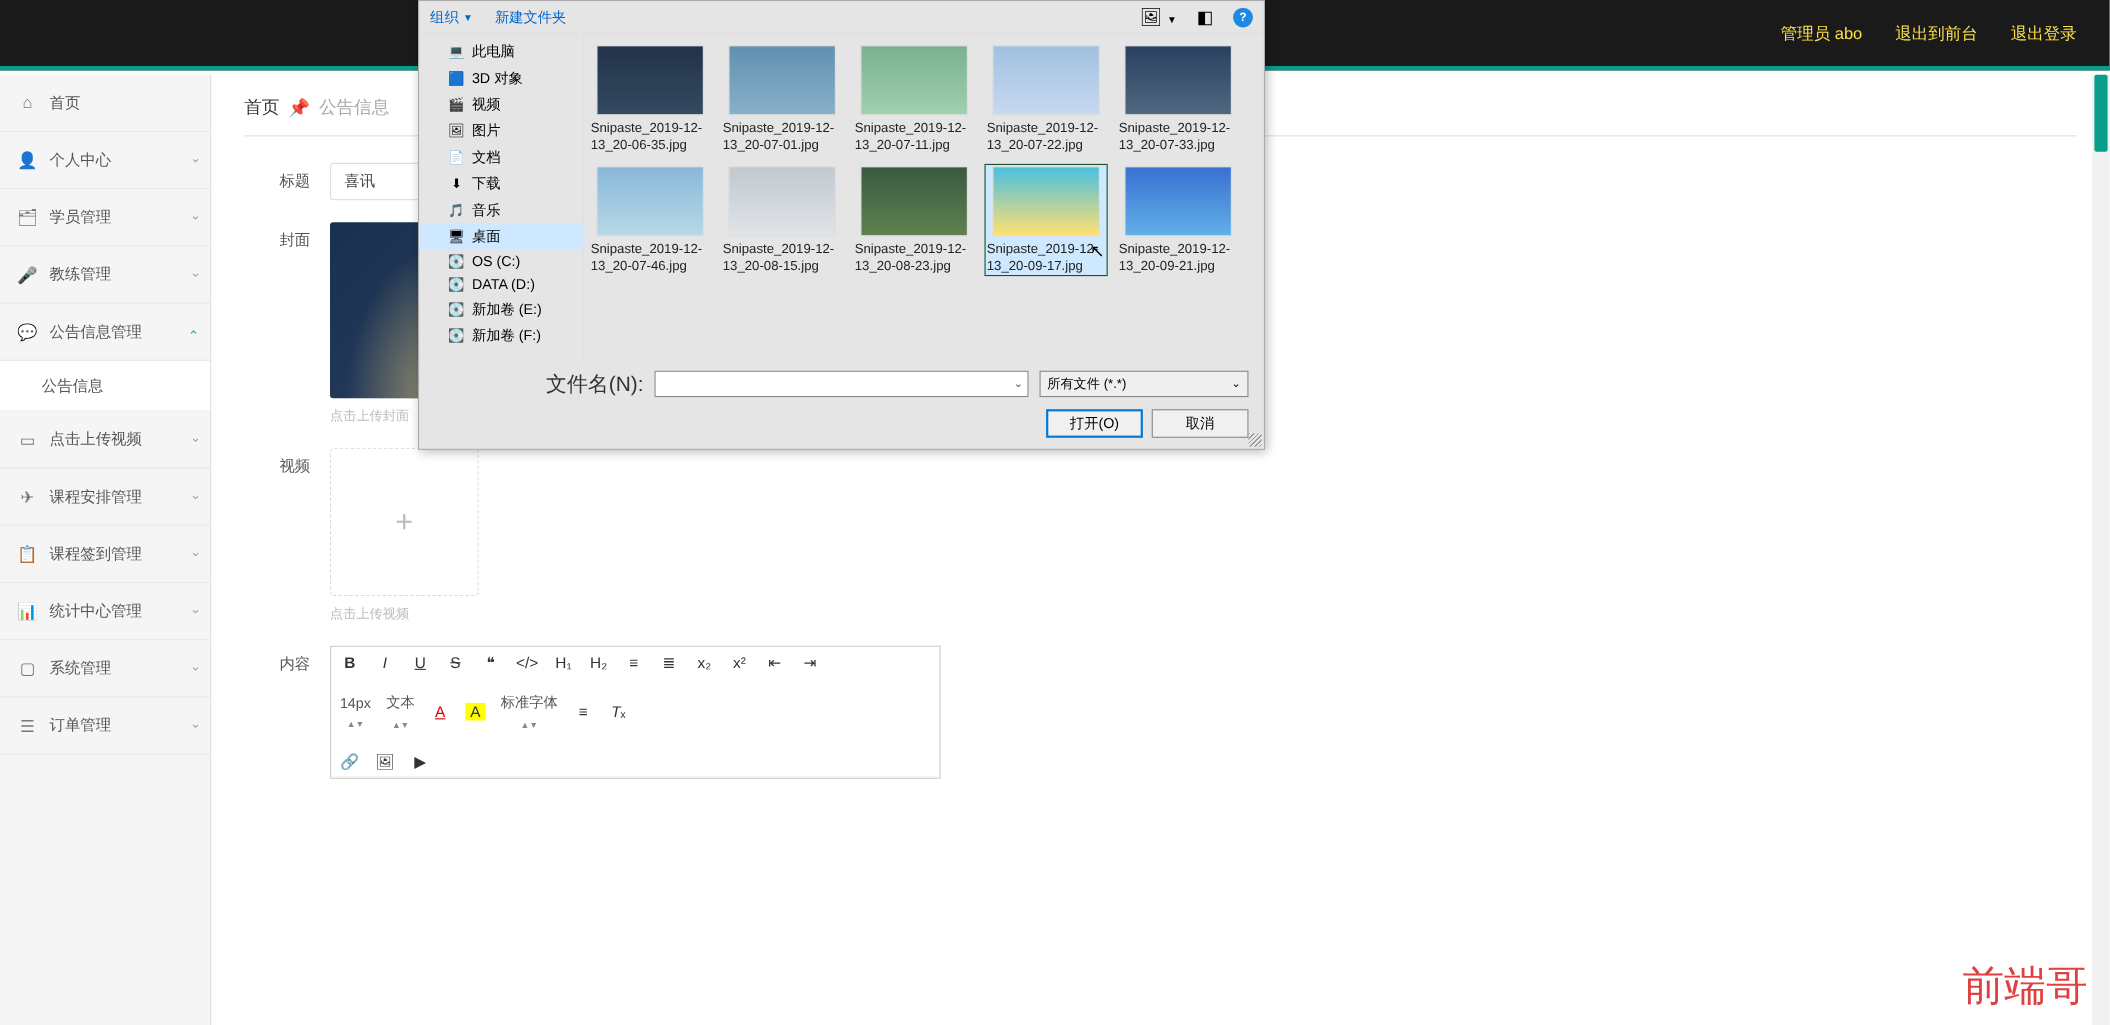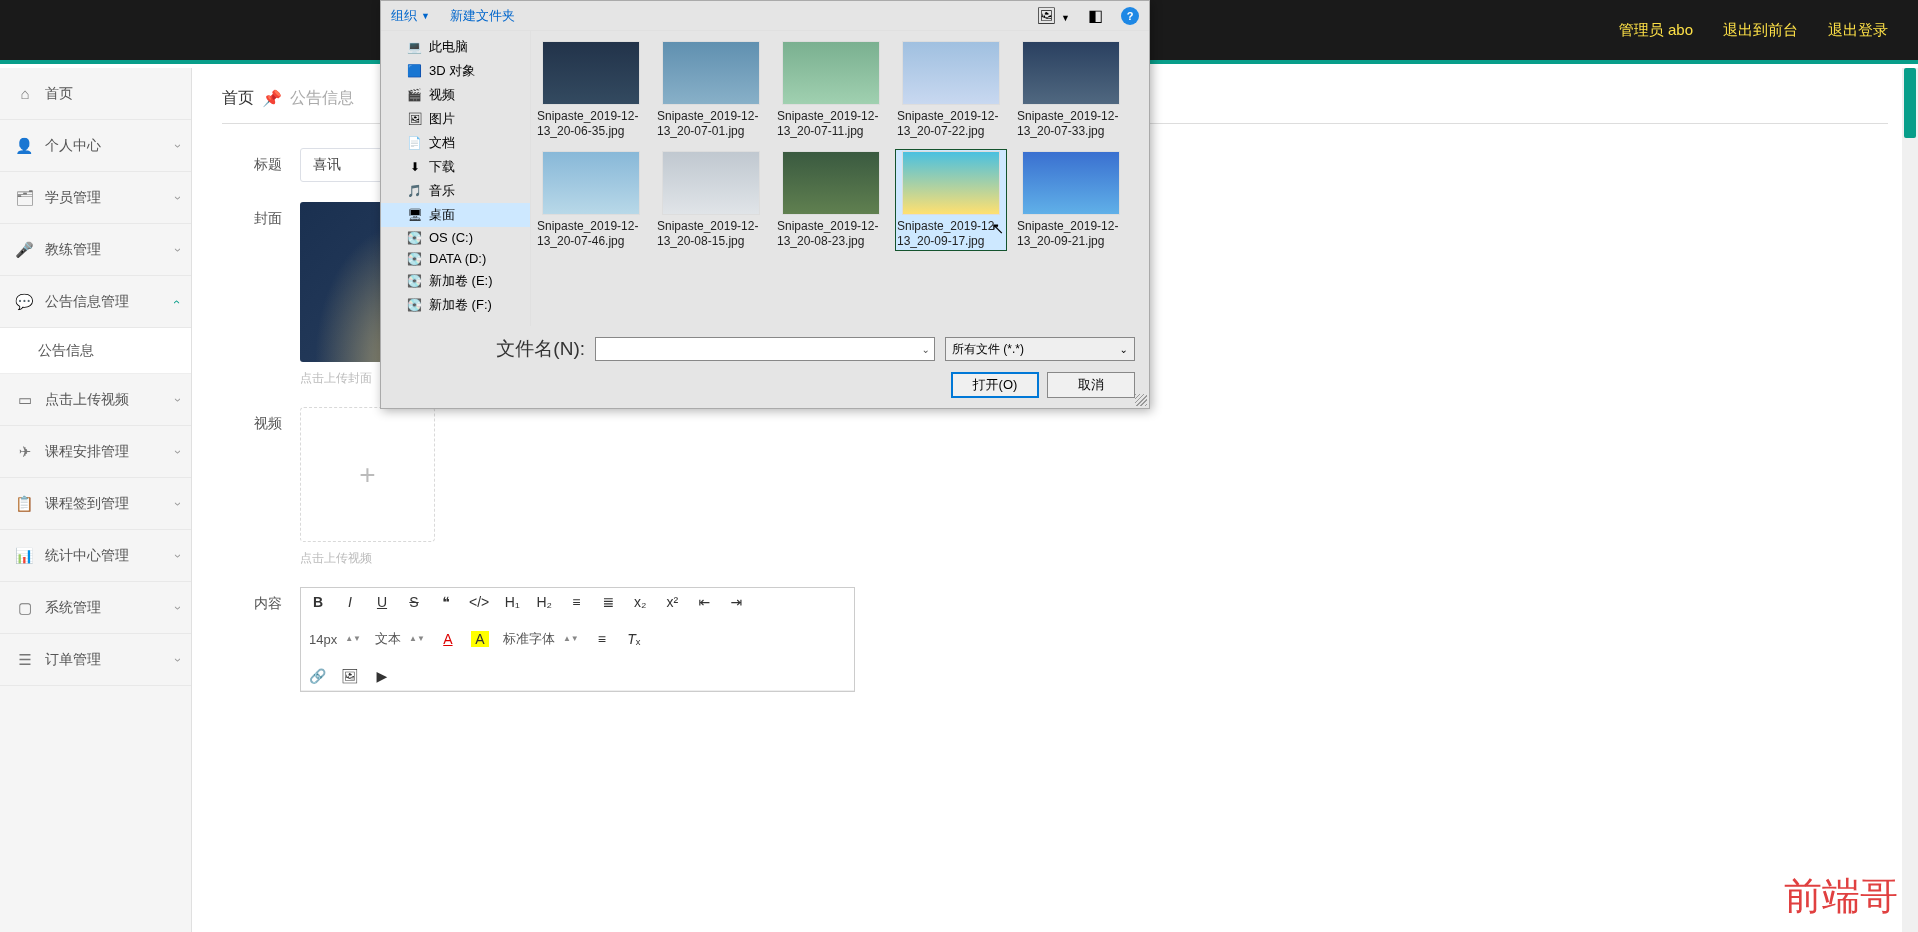--- a/index.html
+++ b/index.html
@@ -31,21 +31,21 @@
 .cover-thumb { width: 200px; height: 160px; background: linear-gradient(135deg,#1a3050,#2a4060); border-radius: 3px; position: relative; }
 .cover-thumb::after { content:""; position:absolute; inset:0; background: radial-gradient(ellipse at 50% 100%, rgba(200,180,120,0.7) 0%, transparent 60%); }
 .hint { font-size: 12px; color: #bbb; margin-top: 8px; }
 .video-box { width: 135px; height: 135px; border: 1px dashed #d9d9d9; border-radius: 4px; display: flex; align-items: center; justify-content: center; font-size: 28px; color: #bbb; }
 .dt-input { border: 1px solid #dcdfe6; border-radius: 3px; padding: 8px 12px; font-size: 14px; display: flex; align-items: center; gap: 8px; color: #555; width: 220px; }
 .dt-input .clk { color: #bbb; }
 
 .editor-wrap { border: 1px solid #ccc; width: 555px; }
 .ed-toolbar { padding: 6px 8px; display: flex; flex-wrap: wrap; gap: 14px; align-items: center; row-gap: 10px; border-bottom: 1px solid #eee; }
 .ed-btn { font-size: 14px; color: #333; cursor: pointer; min-width: 18px; text-align: center; }
-.ed-sel { display: flex; align-items: center; gap: 8px; font-size: 13px; color: #555; }
+.ed-sel { display: flex; align-items: center; gap: 8px; font-size: 13px; color: #555; flex-direction: column; }
 .ed-sel .updn { display: flex; flex-direction: column; font-size: 8px; color: #888; line-height: 8px; }
 
 
 .watermark { position: absolute; bottom: 10px; right: 20px; color: #e04040; font-size: 38px; font-family: "KaiTi","STKaiti",serif; }
 
 
 .file-dialog { position: absolute; left: 380px; top: 0; width: 770px; background: #e5e5e5; border: 1px solid #aaa; box-shadow: 2px 2px 10px rgba(0,0,0,0.3); z-index: 100; }
 .fd-top { height: 30px; display: flex; align-items: center; padding: 0 10px; justify-content: space-between; border-bottom: 1px solid #e0e0e0; }
 .fd-top-left { display: flex; gap: 20px; align-items: center; font-size: 13px; color: #0066cc; }
 .fd-top-left .org { display: flex; align-items: center; gap: 4px; }

